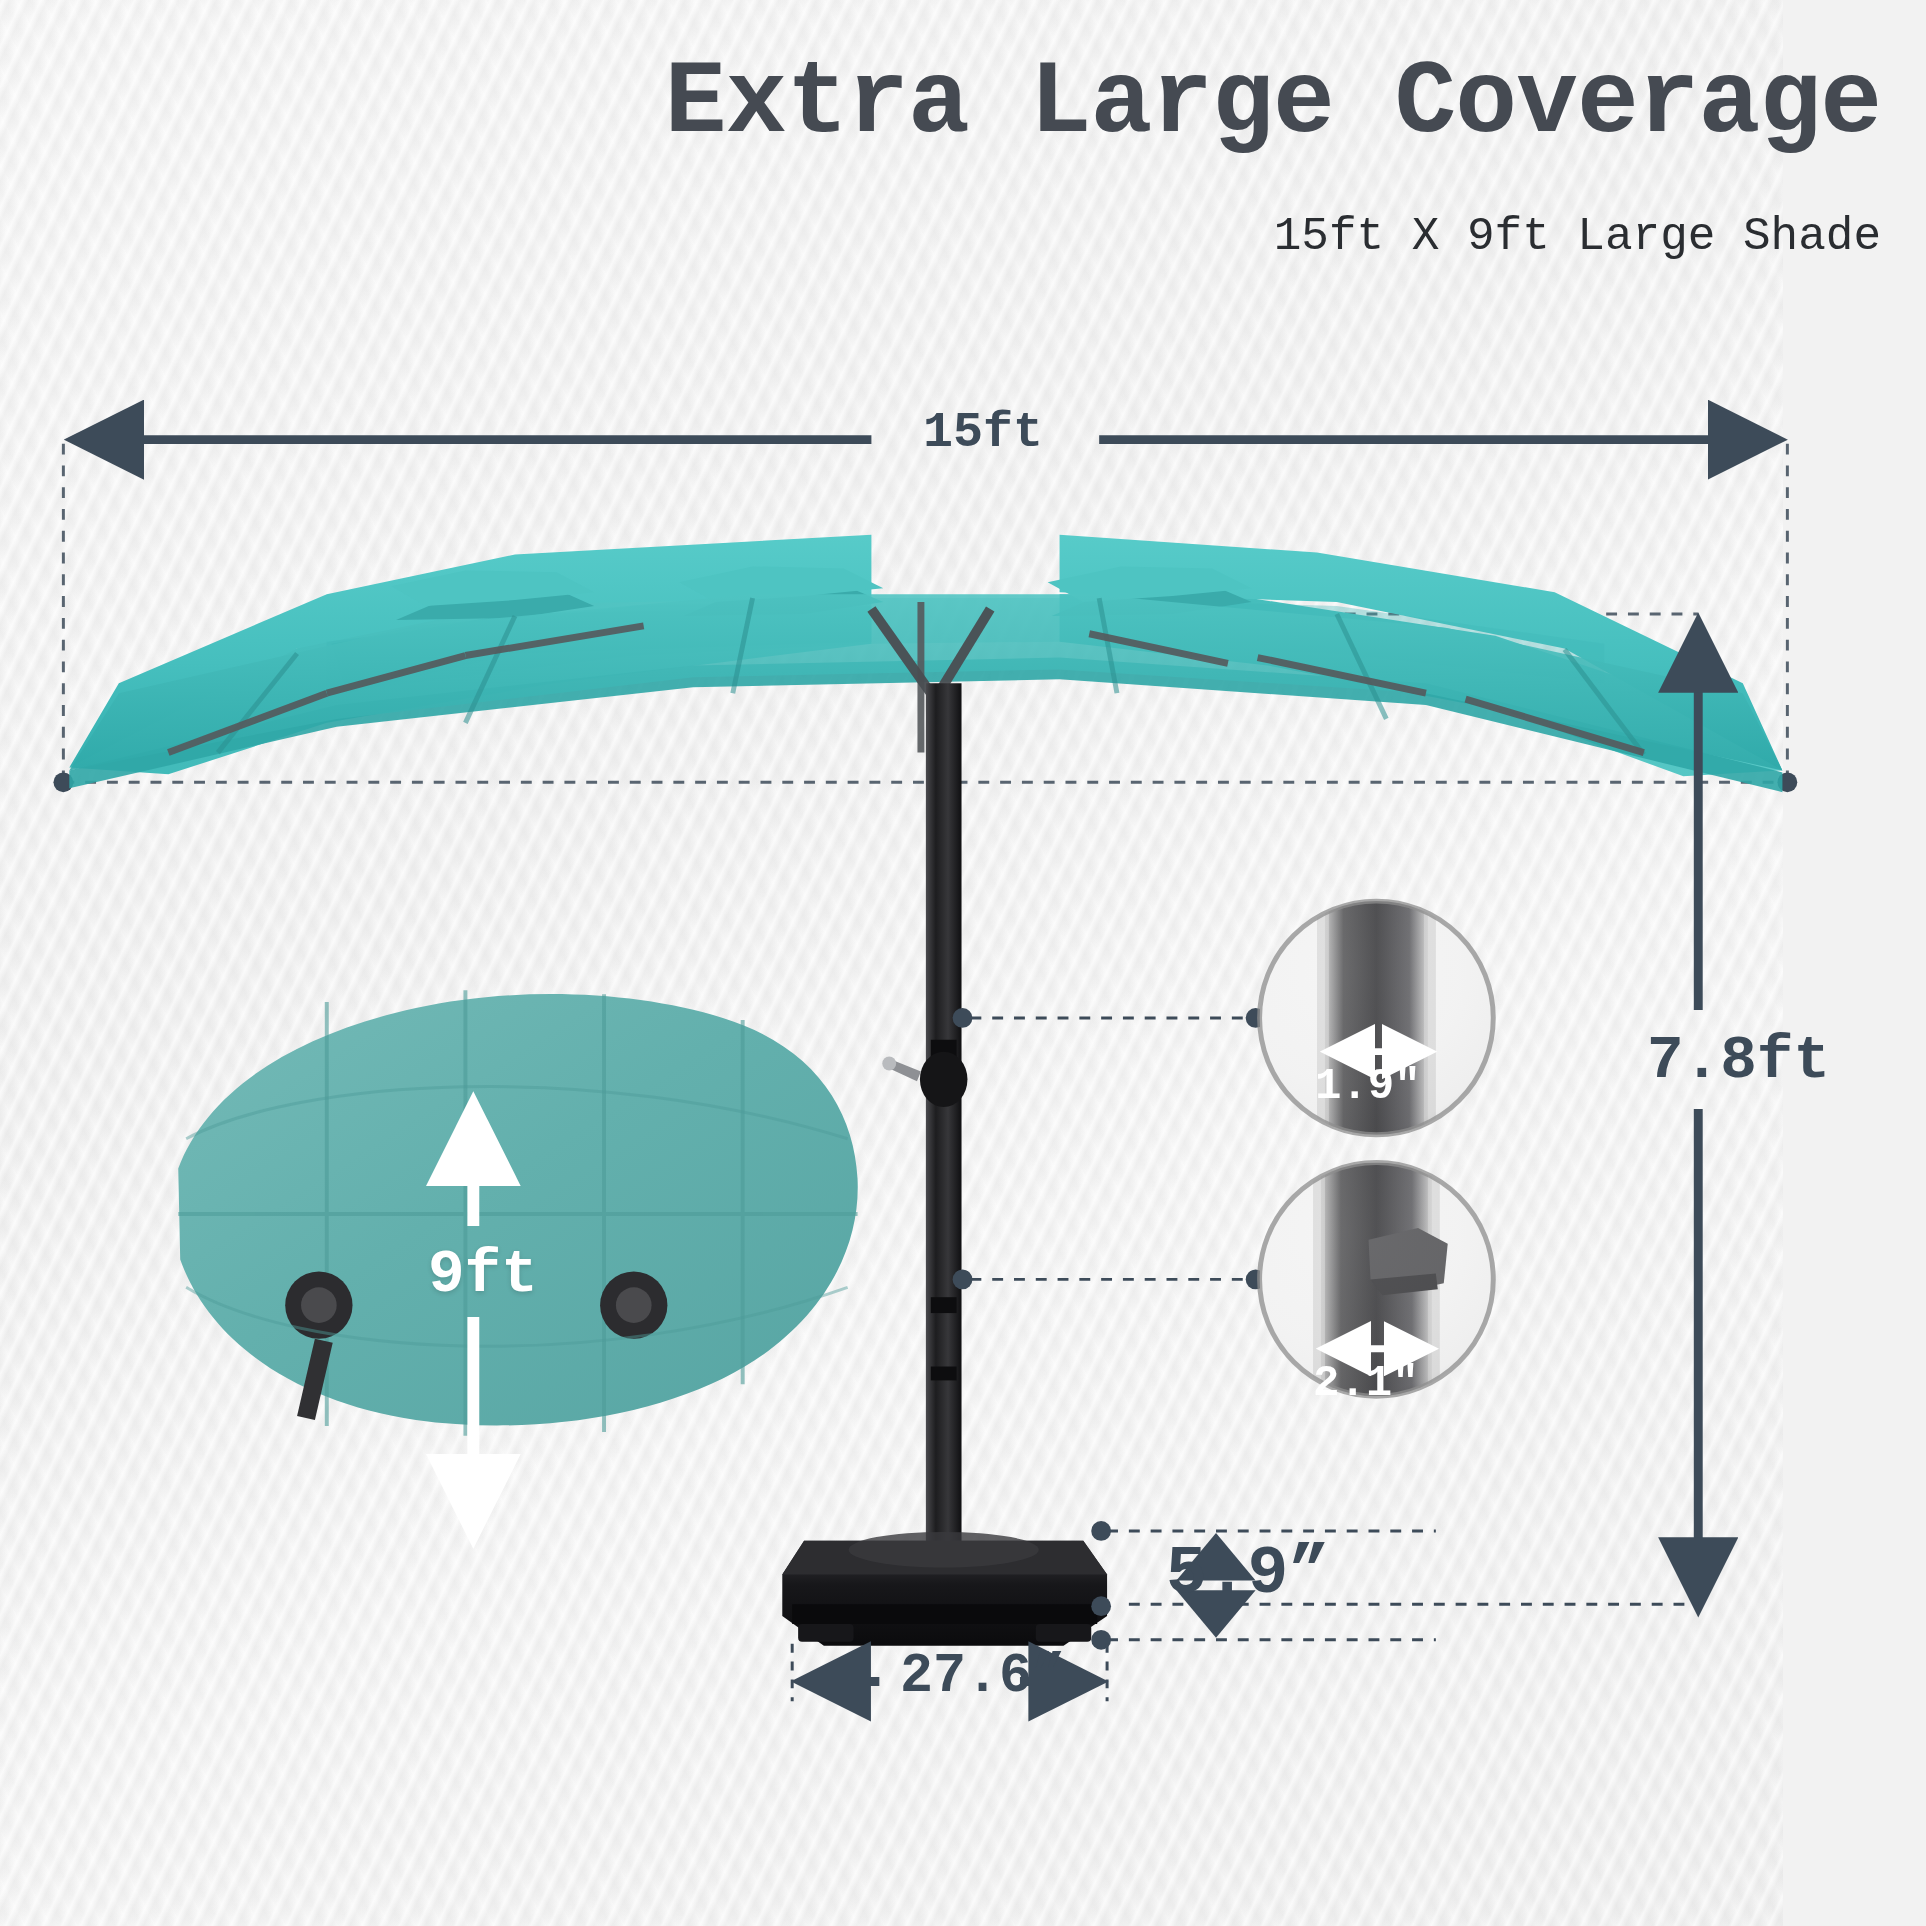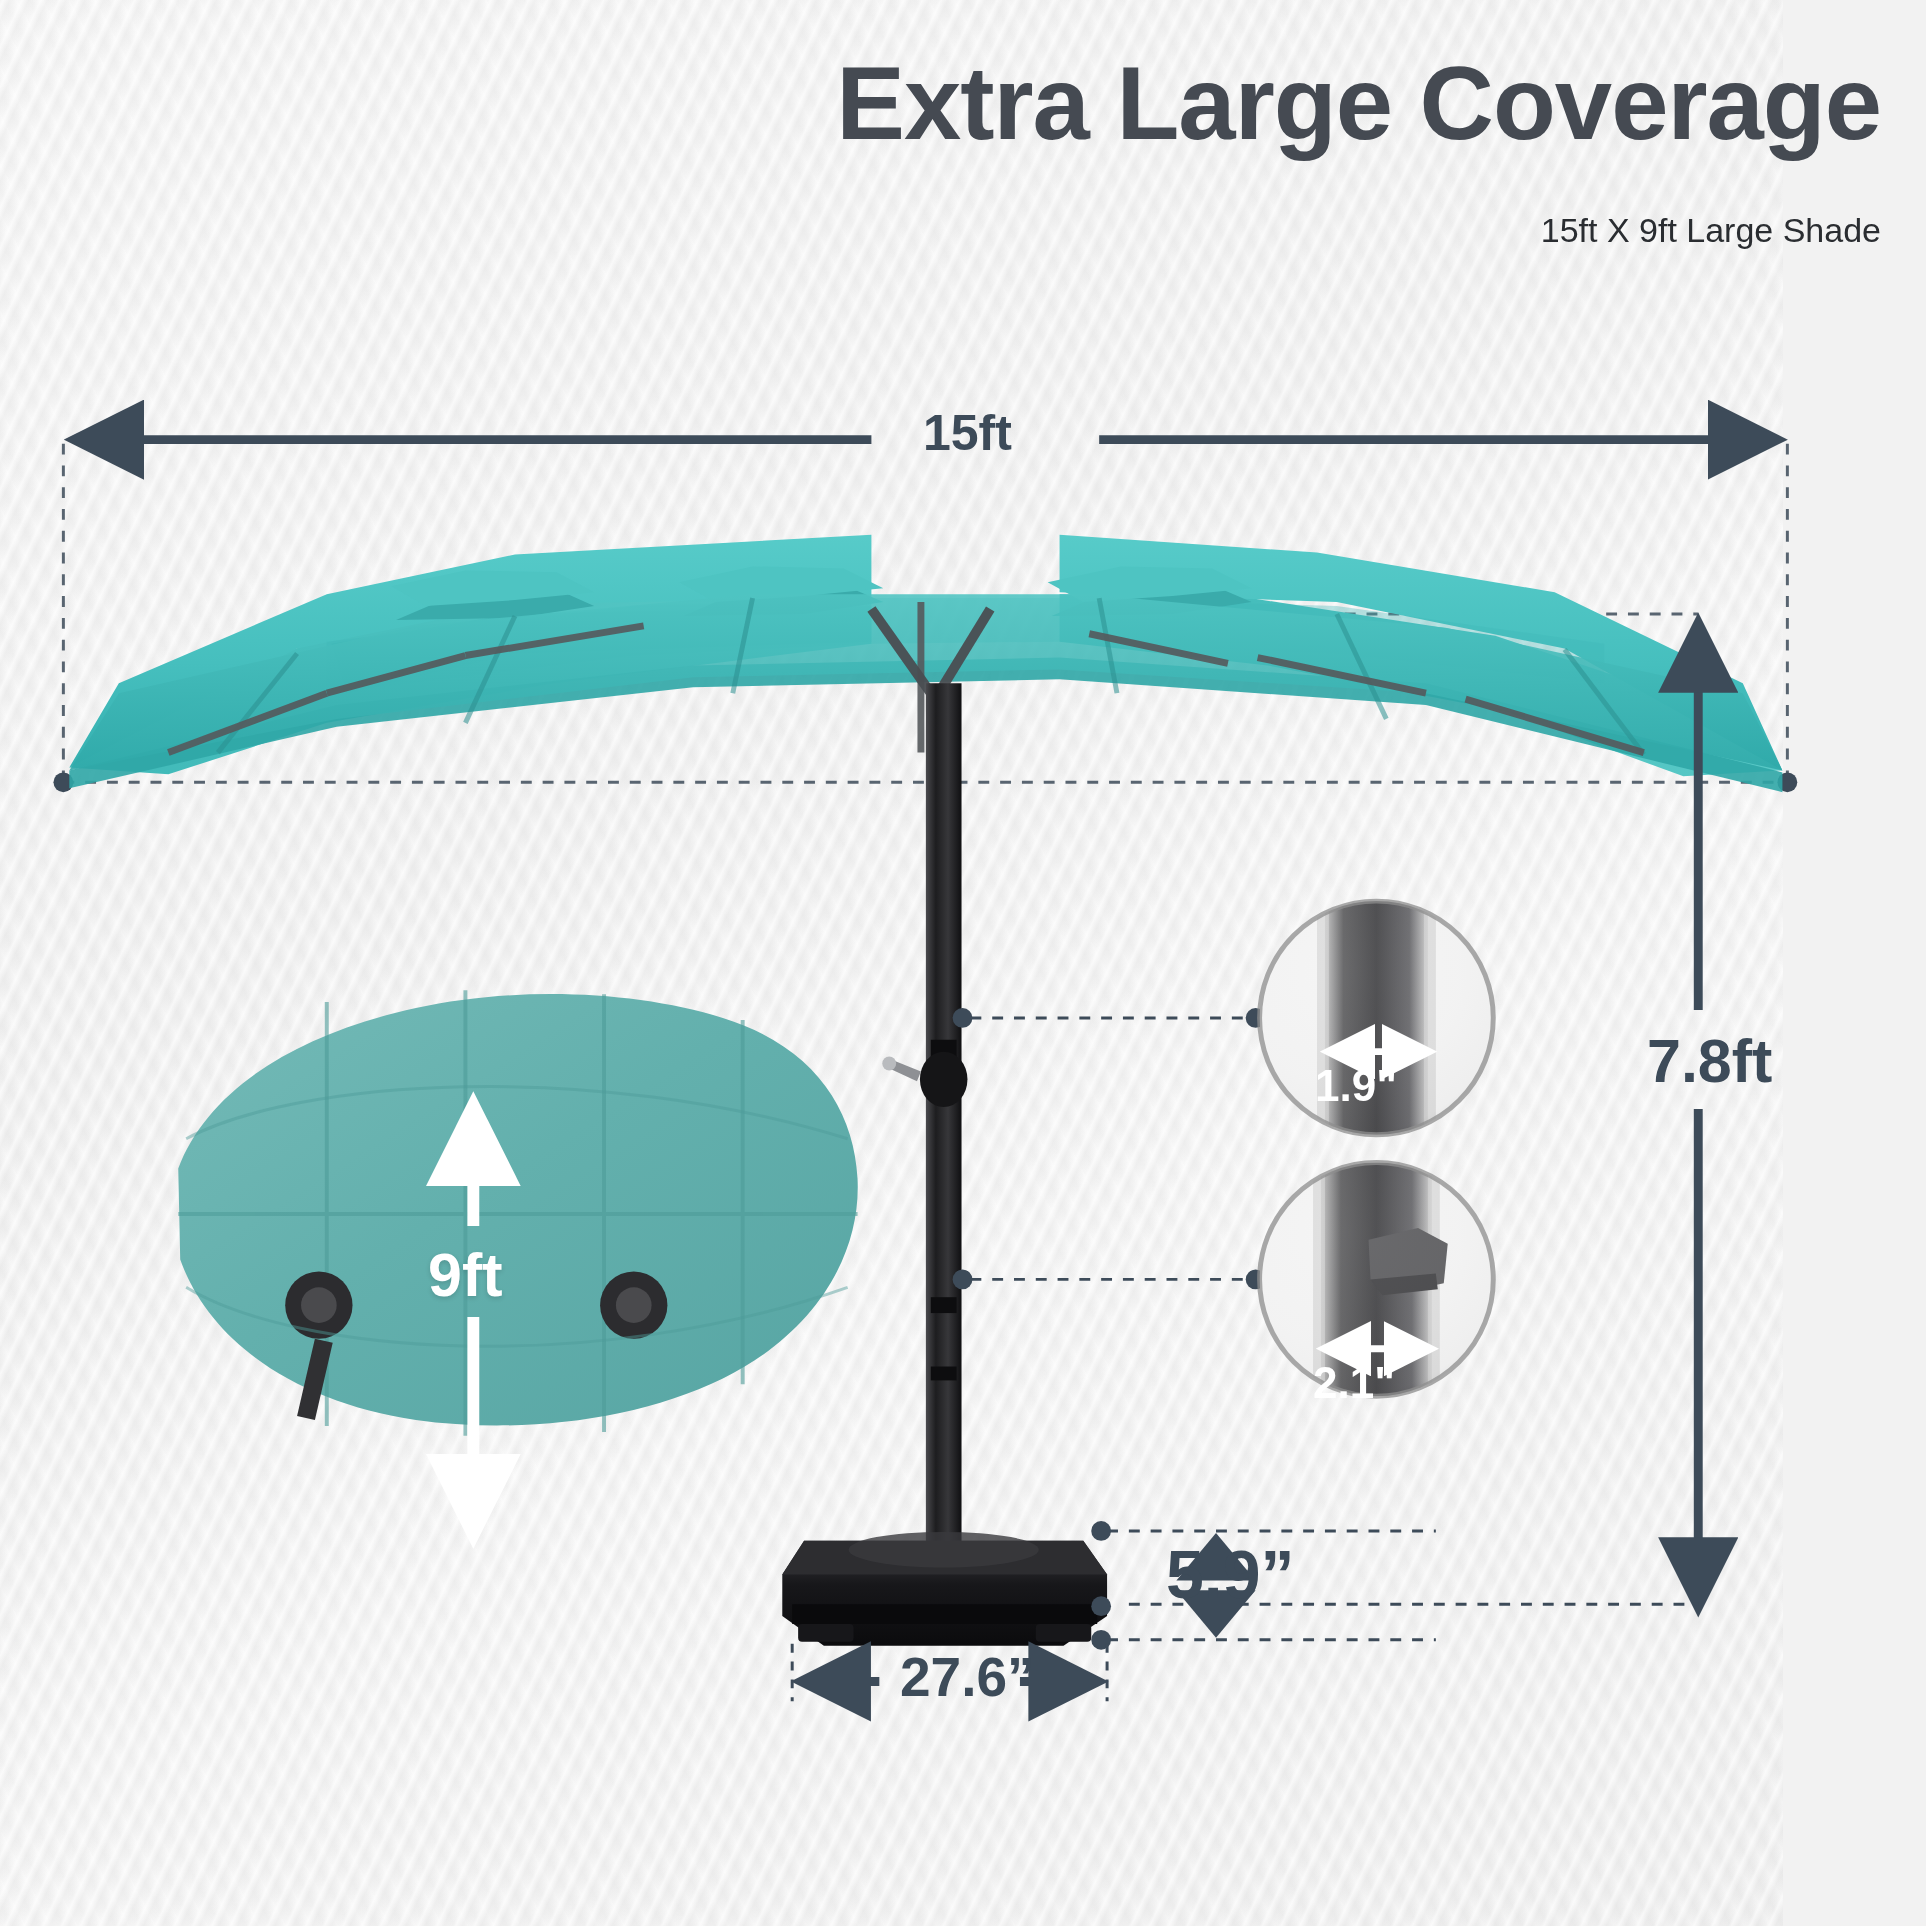--- a/index.html
+++ b/index.html
@@ -16,37 +16,38 @@
       repeating-linear-gradient(115deg,
         rgba(255,255,255,0) 0px,
         rgba(255,255,255,0.55) 3px,
         rgba(228,228,228,0.35) 9px,
         rgba(255,255,255,0) 17px),
       repeating-linear-gradient(62deg,
         rgba(250,250,250,0.6) 0px,
         rgba(236,236,236,0.25) 11px,
         rgba(255,255,255,0.5) 23px),
       linear-gradient(150deg,#f6f6f6 0%,#eeeeee 38%,#f4f4f4 62%,#ebebeb 100%);
+    font-family: Liberation Mono, monospace;
   }
   .abs{position:absolute;}
 
   
   #title{
     left:0;top:46px;width:1881px;
     text-align:right;
     font-size:103px;line-height:1.12;
     font-weight:700;
     color:#454a52;
     letter-spacing:-1px;
     white-space:nowrap;
   }
   #subtitle{
     left:0;top:210px;width:1881px;
     text-align:right;
-    font-size:34px;line-height:1.2;
+    font-size:46px;line-height:1.2;
     font-weight:400;
     color:#2a2d31;
     white-space:nowrap;
   }
 
   
   .dimlabel{
     color:#3d4b59;
     font-weight:700;
     white-space:nowrap;

